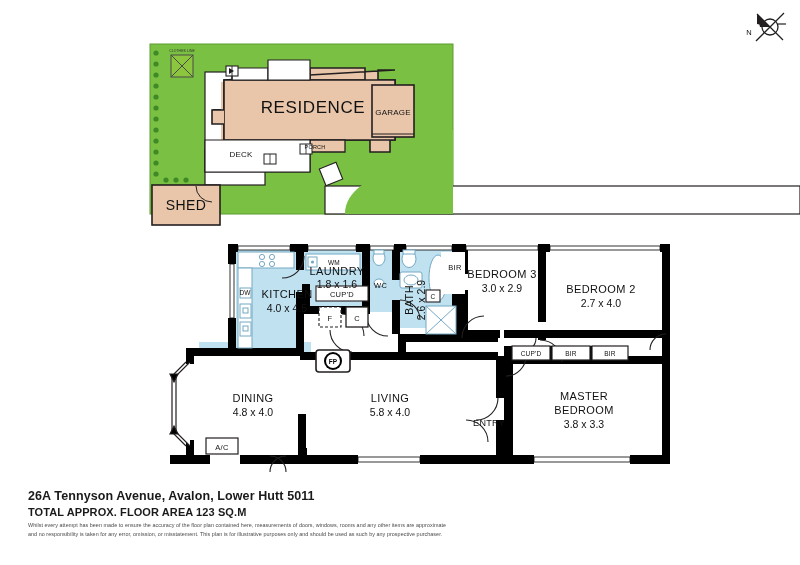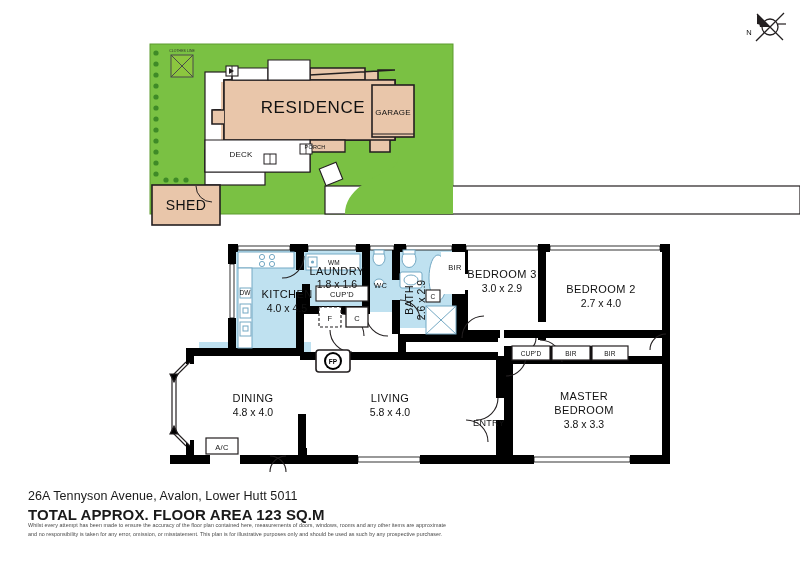--- a/index.html
+++ b/index.html
@@ -14,25 +14,25 @@
   #plan-root{position:absolute;left:0;top:0;width:800px;height:565px;}
   svg{display:block;}
   .rm-label{font-family:"Liberation Sans",sans-serif;fill:#111;text-anchor:middle;}
   .rm-name{font-size:11px;letter-spacing:.4px;}
   .rm-dim{font-size:10.5px;}
   .tiny{font-size:6.5px;letter-spacing:.2px;text-anchor:middle;fill:#111;}
   .tiny7{font-size:7.5px;letter-spacing:.3px;text-anchor:middle;fill:#111;}
   .site-label{font-family:"Liberation Sans",sans-serif;fill:#111;text-anchor:middle;}
   .addr{
     position:absolute;left:28px;top:489px;
-    font-size:12.5px;font-weight:normal;color:#1a1a1a;letter-spacing:.1px;
+    font-size:12.5px;font-weight:bold;color:#1a1a1a;letter-spacing:.1px;
   }
   .area{
     position:absolute;left:28px;top:506px;
-    font-size:15px;font-weight:bold;color:#1a1a1a;letter-spacing:.1px;
+    font-size:11px;font-weight:bold;color:#1a1a1a;letter-spacing:.1px;
   }
   .disc{
     position:absolute;left:28px;top:521px;width:420px;
     font-size:5.4px;line-height:1.62;color:#4a4a4a;letter-spacing:.05px;
   }
 </style>
 </head>
 <body>
 
 <div id="plan-root">

